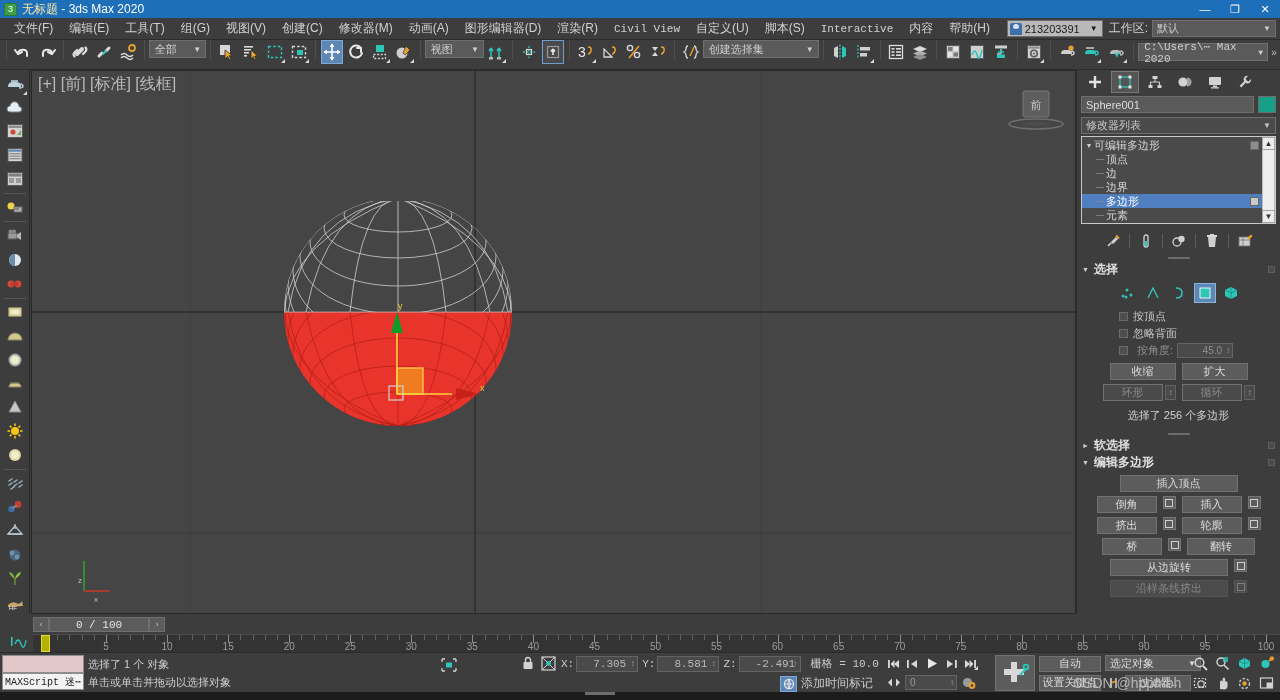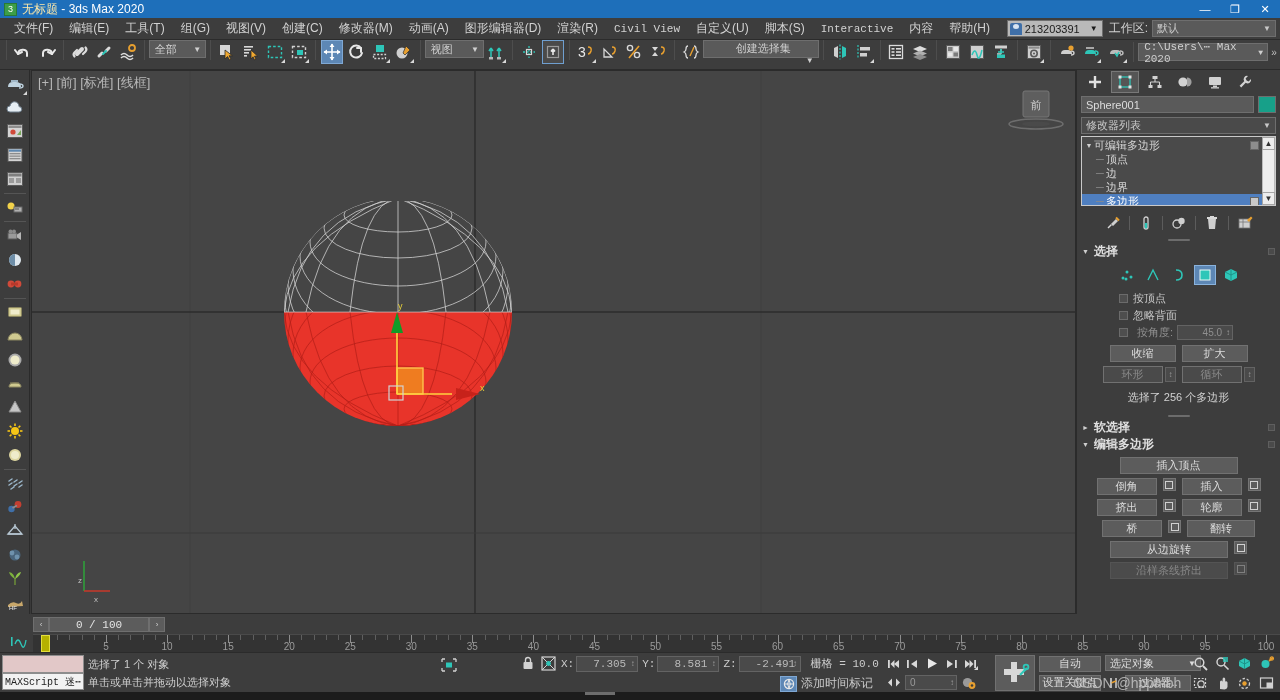--- a/index.html
+++ b/index.html
@@ -84,39 +84,39 @@
   }
   .lt{ width:26px;height:24px;display:flex;align-items:center;justify-content:center;position:relative;}
   .ltsep{width:22px;height:1px;background:#555;margin:2px 0;}
 
   
   .viewport{
     position:absolute;left:31px;top:70px;right:204px;bottom:86px;
     background:#454545; overflow:hidden;
     border:1px solid #2b2b2b;
   }
-  .vp-label{ position:absolute;left:6px;top:3px;font-size:13px;color:#b8b8b8;
+  .vp-label{ position:absolute;left:6px;top:3px;font-size:16px;color:#b8b8b8;
     font-family:"Liberation Sans",sans-serif; letter-spacing:0px; z-index:5;}
 
   
   .cmdpanel{
     position:absolute;right:0;top:70px;width:204px;bottom:86px;background:#3d3d3d;
     border-left:1px solid #2b2b2b; overflow:hidden;
   }
   .cp-tabs{ height:24px;display:flex;align-items:center;background:#3d3d3d;padding-left:4px;gap:2px;}
   .cp-tab{ width:28px;height:22px;display:flex;align-items:center;justify-content:center;}
   .cp-tab.sel{ background:#555; border:1px solid #787878;}
   .namerow{ display:flex;align-items:flex-end;padding:2px 4px;gap:4px;}
   .namefield{ flex:1;height:17px;background:#5a5a5a;border:1px solid #6e6e6e;
      display:flex;align-items:center;padding-left:4px;font-size:11px;color:#ddd;}
   .colorswatch{ width:18px;height:17px;background:#17a089;border:1px solid #6e6e6e;}
   .modlist{ margin:2px 4px;height:17px;background:#4a4a4a;border:1px solid #6e6e6e;
      display:flex;align-items:center;padding-left:4px;font-size:11px;}
   .modlist .arr{ margin-left:auto;padding-right:4px;font-size:8px;}
-  .stackbox{ margin:2px 4px; background:#4a4a4a;border:1px solid #c9c9c9;height:70px;display:flex;}
+  .stackbox{ margin:2px 4px; background:#4a4a4a;border:1px solid #c9c9c9;height:88px;display:flex;}
   .stacklist{ flex:1; padding:1px 0; overflow:hidden;}
   .stackrow{ height:14px;display:flex;align-items:center;font-size:11px;padding-left:2px;color:#d6d6d6;}
   .stackrow.sel{ background:#4f7fc0; color:#fff;}
   .stackrow .tri{ width:10px;font-size:7px;text-align:center;color:#cfcfcf;}
   .stackrow .dash{ width:12px;color:#8b8b8b;text-align:center;font-size:11px;}
   .stackrow .sq{ margin-left:auto;width:9px;height:9px;background:#8d8d8d;border:1px solid #666;margin-right:3px;}
   .stackrow.sel .sq{ background:#c9c9c9;}
   .scrollbar{ width:13px;background:#d6d6d6;display:flex;flex-direction:column;justify-content:space-between;}
   .sb-btn{ height:13px;display:flex;align-items:center;justify-content:center;font-size:8px;color:#333;background:#ededed;border:1px solid #a5a5a5;}
   .sb-thumb{flex:1;background:#ededed;border-left:1px solid #bbb;border-right:1px solid #bbb;}
@@ -412,21 +412,21 @@
         </svg>
     </div>
     <div class="sep"></div>
     <div class="tb">
       <svg width="18" height="18" viewBox="0 0 18 18">
           <path d="M6 3 q-2 0 -2 3 q0 2 -2 3 q2 1 2 3 q0 3 2 3" stroke="#d8d8d8" stroke-width="1.3" fill="none"></path>
           <path d="M12 3 q2 0 2 3 q0 2 2 3 q-2 1 -2 3 q0 3 -2 3" stroke="#d8d8d8" stroke-width="1.3" fill="none"></path>
           <path d="M12 4 L8 13" stroke="#e8a030" stroke-width="1.4"></path>
         </svg>
     </div>
-    <div class="combo-sm" style="width:126px;flex-direction:column;">
+    <div class="combo-sm" style="width:126px;">
       <span>创建选择集</span>
       <span class="arr">▼</span>
     </div>
     <div class="sep"></div>
     <div class="tb">
       <svg width="18" height="18" viewBox="0 0 18 18">
           <path d="M7 3 L7 15 L3 13 L3 5 Z" fill="#cfcfcf"></path>
           <path d="M11 3 L11 15 L15 13 L15 5 Z" fill="#2ec6b8"></path>
           <path d="M9 1.5 L9 16.5" stroke="#2ec6b8" stroke-width="1.2" stroke-dasharray="2 1.5"></path>
         </svg>

